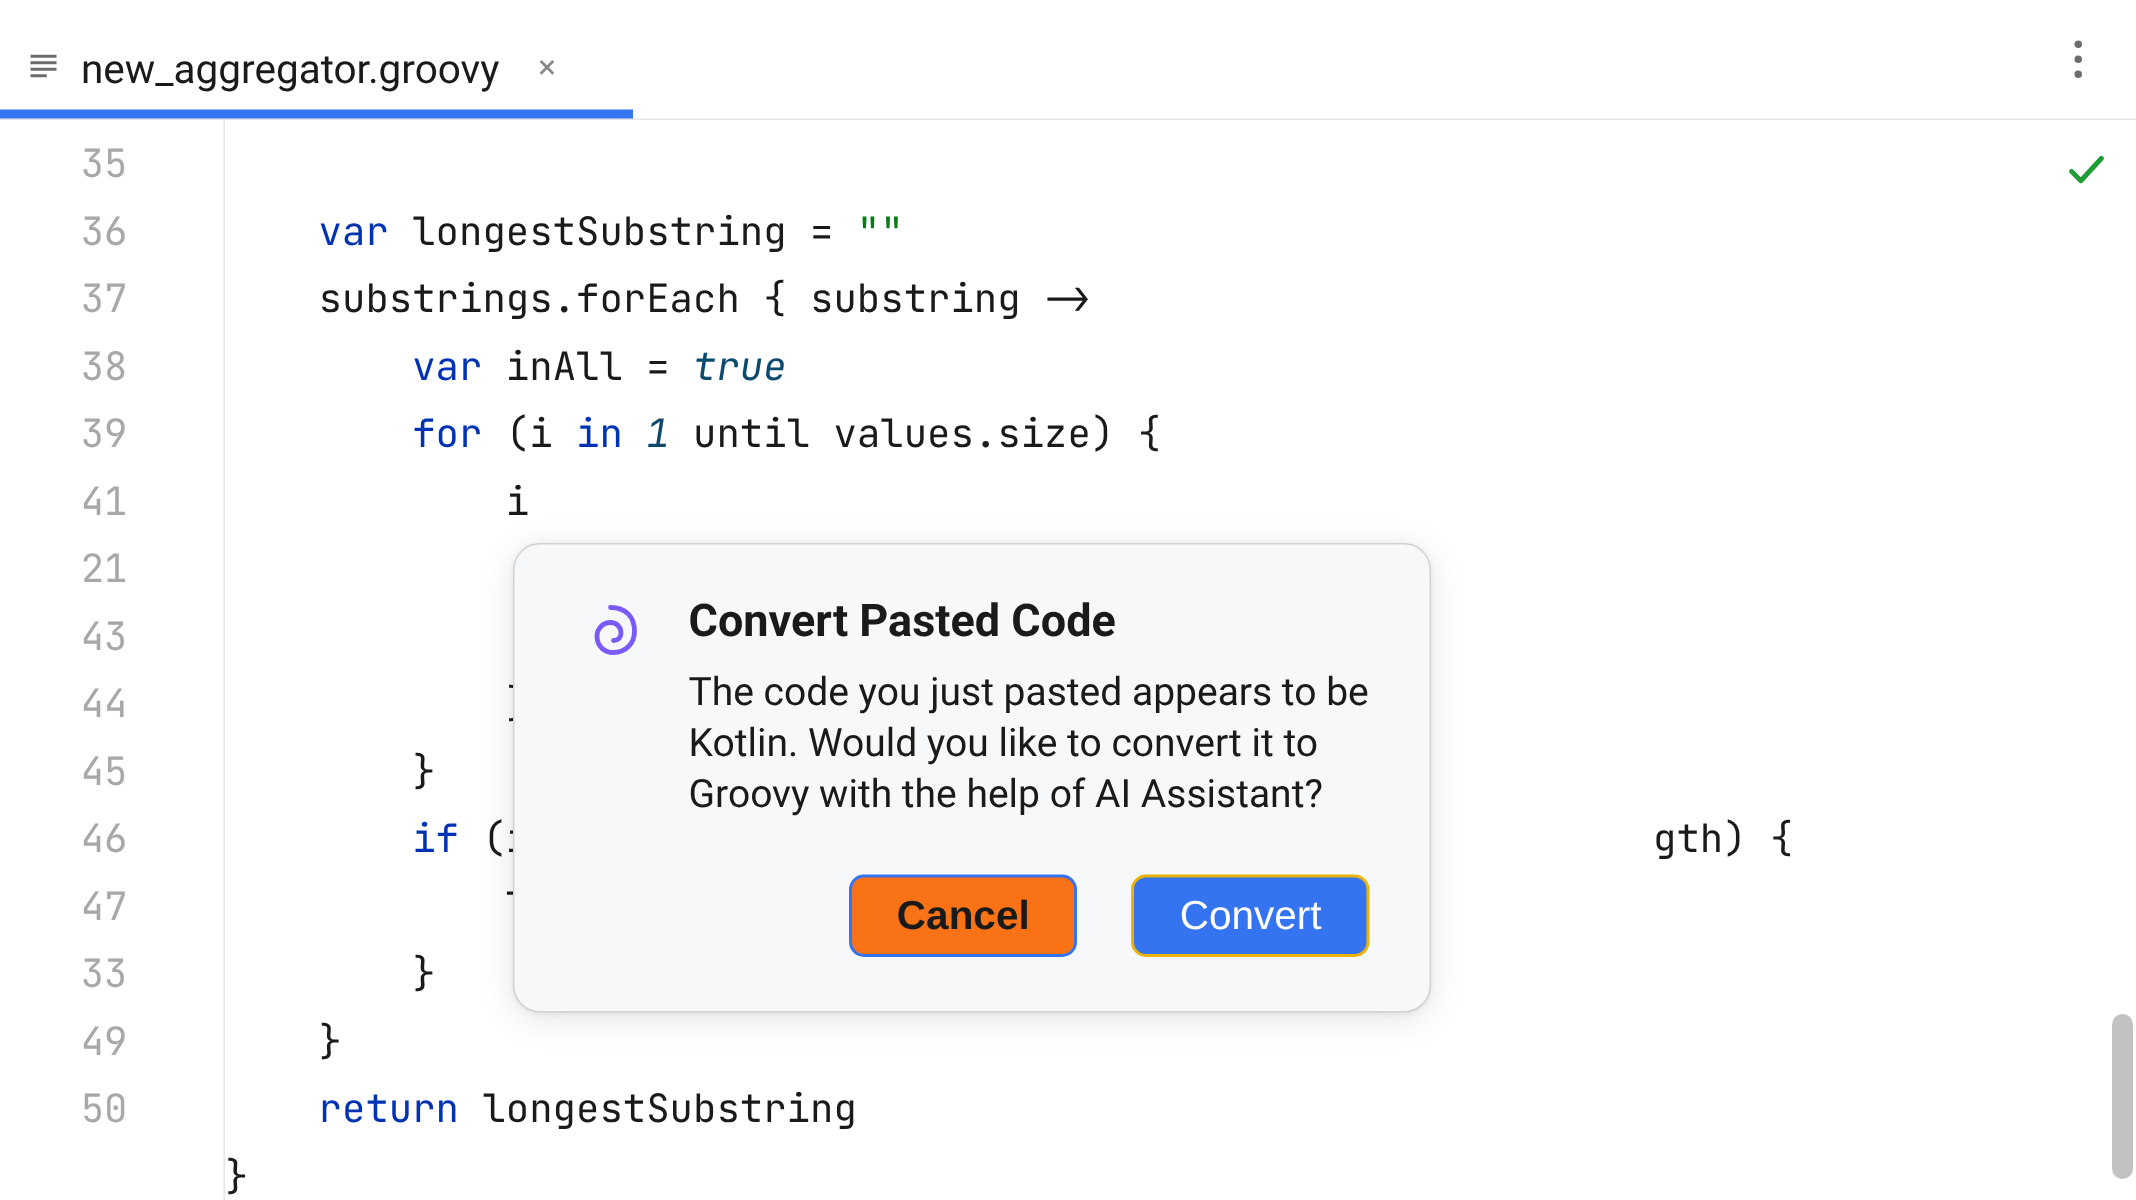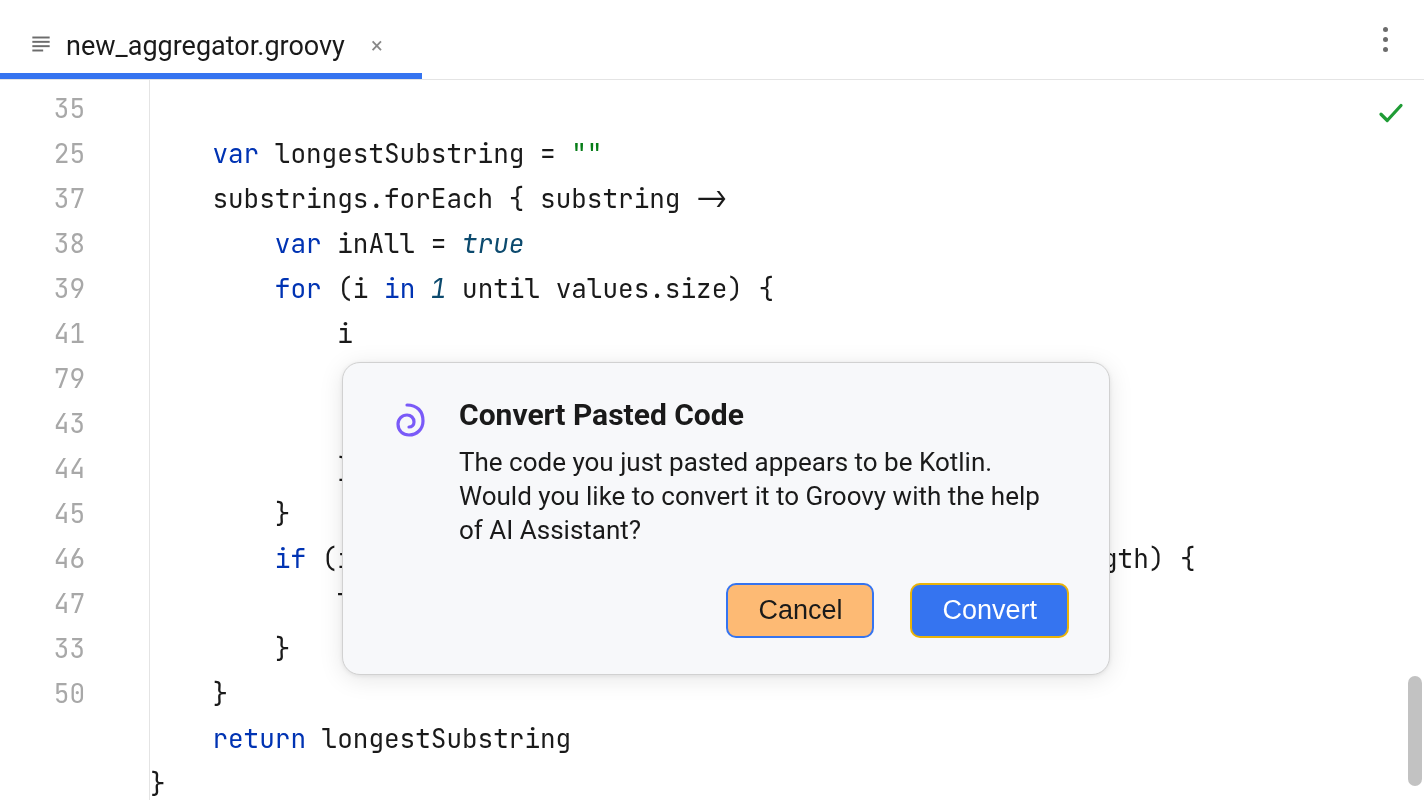--- a/index.html
+++ b/index.html
@@ -10,21 +10,21 @@
     height: 80px;
     border-bottom: 1px solid #e4e4e4;
     display: flex;
     align-items: center;
     position: relative;
   }
   .tab {
     display: flex;
     align-items: center;
     gap: 12px;
-    padding: 0 24px 0 28px;
+    padding: 0 24px 0 16px;
     height: 100%;
     margin-top: 12px;
   }
   .tab-icon svg { width: 26px; height: 26px; }
   .tab-label { font-size: 27px; color: #1a1a1a; }
   .tab-close { color: #888; font-size: 22px; margin-left: 14px; cursor: pointer; }
   .tab-underline {
     position: absolute;
     bottom: 0;
     left: 0;
@@ -99,21 +99,21 @@
   
   .dialog-backdrop {
     position: absolute;
     top: 0; left: 0; right: 0; bottom: 0;
     pointer-events: none;
   }
   .dialog {
     position: absolute;
     left: 342px;
     top: 282px;
-    width: 768px;
+    width: 612px;
     background: #f7f8fa;
     border: 1px solid #d1d1d1;
     border-radius: 18px;
     box-shadow: 0 4px 24px rgba(0,0,0,0.10), 0 1px 4px rgba(0,0,0,0.08);
     padding: 34px 40px 36px 40px;
     pointer-events: auto;
   }
   .dialog-head {
     display: flex;
     align-items: flex-start;
@@ -129,23 +129,24 @@
     gap: 36px;
     margin-top: 36px;
   }
   .btn {
     font-size: 27px;
     border-radius: 10px;
     padding: 10px 30px;
     cursor: pointer;
   }
   .btn-secondary {
-    background: #fdba74;
+    background: #f97316;
     color: #1a1a1a;
     border: 2px solid #3574f0;
+    font-weight: bold;
   }
   .btn-primary {
     background: #3574f0;
     color: #fff;
     border: 2px solid #eab308;
   }
 </style>
 </head>
 <body>
 
@@ -166,32 +167,33 @@
   <div class="more-menu">
     <span class="dot"></span>
       <span class="dot"></span>
       <span class="dot"></span>
   </div>
 </div>
 
 <div class="editor">
   <div class="gutter" id="gutter">
       <div class="line-no">35</div>
-      <div class="line-no">25</div>
+      <div class="line-no">36</div>
       <div class="line-no">37</div>
       <div class="line-no">38</div>
       <div class="line-no">39</div>
       <div class="line-no">41</div>
-      <div class="line-no">79</div>
+      <div class="line-no">21</div>
       <div class="line-no">43</div>
       <div class="line-no">44</div>
       <div class="line-no">45</div>
       <div class="line-no">46</div>
       <div class="line-no">47</div>
       <div class="line-no">33</div>
+      <div class="line-no">49</div>
       <div class="line-no">50</div>
     </div>
   <div class="code" id="code"><div class="code-line" style="position: relative;"></div><div class="code-line" style="position: relative;"><span class="txt">    </span><span class="kw">var </span><span class="txt">longestSubstring = </span><span class="str">""</span></div><div class="code-line" style="position: relative;"><span class="txt">    substrings.</span><span class="fn">forEach</span><span class="txt"> { </span><span class="fn">substring -&gt;</span></div><div class="code-line" style="position: relative;"><span class="txt">        </span><span class="kw">var </span><span class="txt">inAll = </span><span class="lit">true</span></div><div class="code-line" style="position: relative;"><span class="txt">        </span><span class="kw">for </span><span class="txt">(i </span><span class="kw">in </span><span class="lit">1 </span><span class="fn">until</span><span class="txt"> values.size) {</span></div><div class="code-line" style="position: relative;"><span class="txt">            i</span></div><div class="code-line" style="position: relative;"></div><div class="code-line" style="position: relative;"></div><div class="code-line" style="position: relative;"><span class="txt">            }</span></div><div class="code-line" style="position: relative;"><span class="txt">        }</span></div><div class="code-line" style="position: relative;"><span class="txt">        </span><span class="kw">if </span><span class="txt">(i</span><span class="txt" style="position: absolute; left: 952px;">gth) {</span></div><div class="code-line" style="position: relative;"><span class="txt">            l</span></div><div class="code-line" style="position: relative;"><span class="txt">        }</span></div><div class="code-line" style="position: relative;"><span class="txt">    }</span></div><div class="code-line" style="position: relative;"><span class="txt">    </span><span class="kw">return </span><span class="txt">longestSubstring</span></div><div class="code-line" style="position: relative;"><span class="txt">}</span></div></div>
 
   <span class="status-check">
     <svg width="30" height="30" viewBox="0 0 24 24" fill="none" stroke="currentColor" stroke-width="2.6" stroke-linecap="round" stroke-linejoin="round">
       <polyline points="4 13 9 18 20 6"></polyline>
     </svg>
   </span>
 

